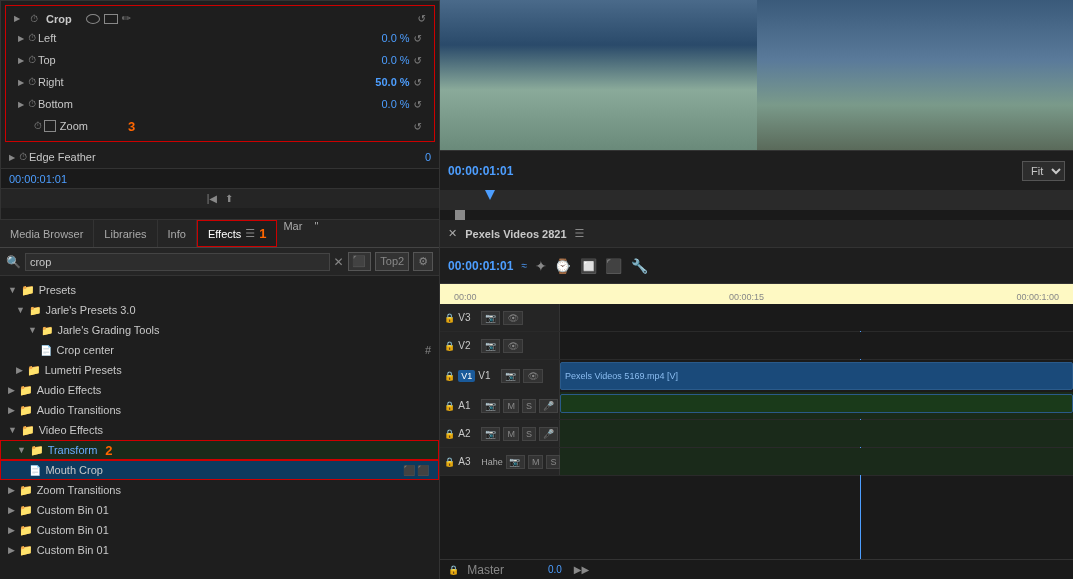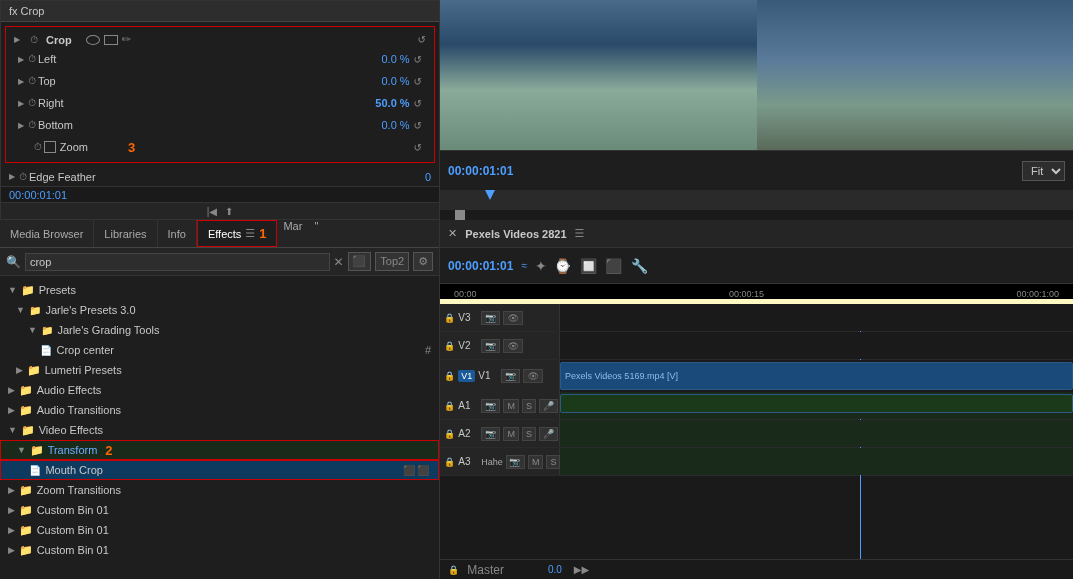--- a/index.html
+++ b/index.html
@@ -508,22 +508,22 @@
     }
 
     .tc-icon {
       color: #888;
       font-size: 14px;
       cursor: pointer;
     }
 
     .timeline-ruler {
       height: 20px;
-      background: #000000;
-      border-bottom: 5px solid #fef9c3;
+      background: #fef9c3;
+      border-bottom: 2px solid #fef9c3;
       display: flex;
       align-items: flex-end;
       position: relative;
       padding: 0 4px;
       justify-content: flex-end;
     }
 
     .ruler-marks {
       display: flex;
       width: 100%;
@@ -647,23 +647,20 @@
       background: #4d9eff;
       left: 420px;
     }
   </style>
 </head>
 <body>
 
 <div class="top-area">
 
   <div class="effect-controls">
-    <div class="panel-header">
-      <span>fx  Crop</span>
-    </div>
     <div class="crop-section">
       <div class="crop-header">
         <span class="chevron-right">▶</span>
         <span class="stopwatch-icon">⏱</span>
         <span style="font-weight:bold;color:#c8c8c8;font-size:11px;">Crop</span>
         <div class="crop-shapes">
           <span class="shape-ellipse"></span>
           <span class="shape-rect"></span>
           <span class="shape-pen">✏</span>
         </div>

